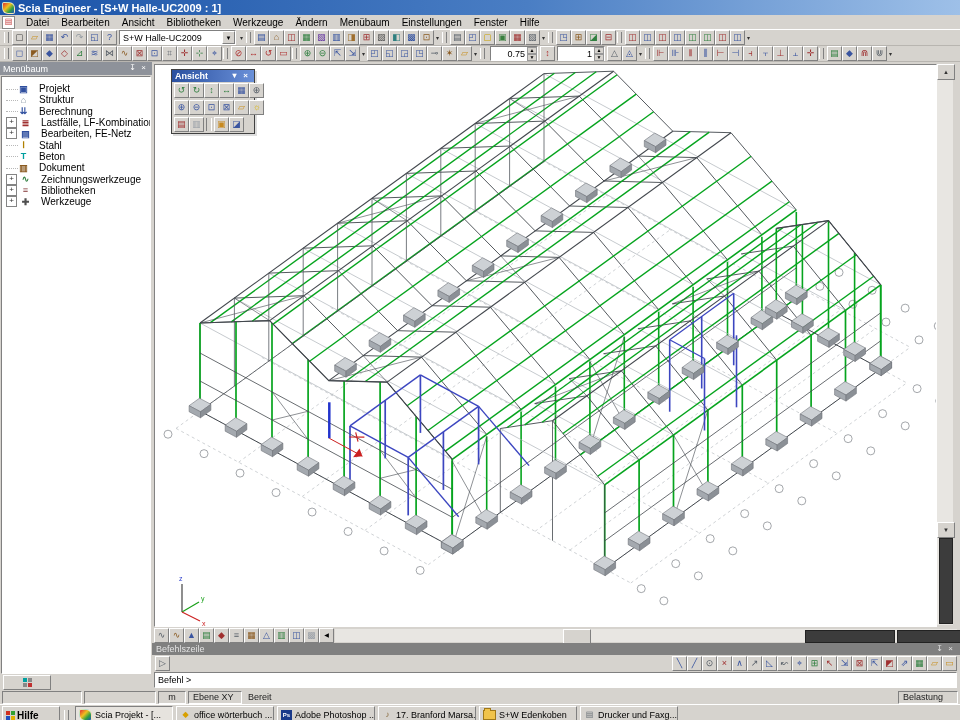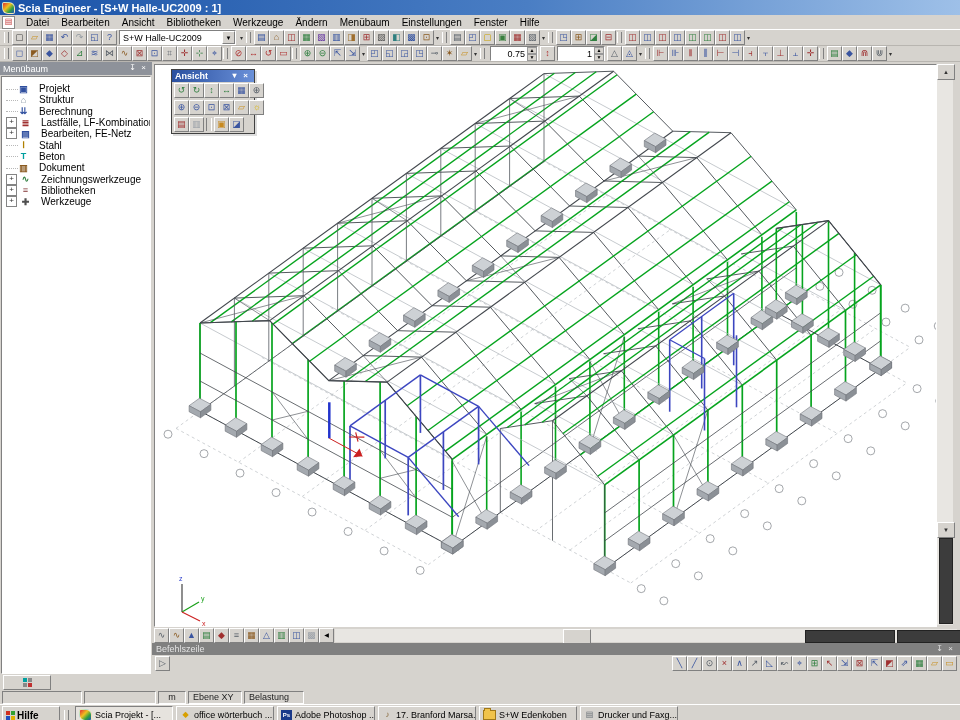--- a/index.html
+++ b/index.html
@@ -664,29 +664,35 @@
         <span>Befehlszeile</span>
         <span class="sp"></span>
         <span class="cap-btn" style="color:#e2e2e2">↧</span>
         <span class="cap-btn" style="color:#e2e2e2">×</span>
       </div>
       <div id="cmd-tools">
         <span><span class="tb-btn raised" style="color: rgb(85, 93, 102);">▷</span></span>
         <span class="sp"></span>
         <span><span class="tb-btn raised" style="color: rgb(58, 85, 160);">╲</span><span class="tb-btn raised" style="color: rgb(58, 85, 160);">╱</span><span class="tb-btn raised" style="color: rgb(85, 93, 102);">⊙</span><span class="tb-btn raised" style="color: rgb(159, 47, 47);">×</span><span class="tb-btn raised" style="color: rgb(58, 85, 160);">∧</span><span class="tb-btn raised" style="color: rgb(85, 93, 102);">↗</span><span class="tb-btn raised" style="color: rgb(58, 85, 160);">◺</span><span class="tb-btn raised" style="color: rgb(85, 93, 102);">↜</span><span class="tb-btn raised" style="color: rgb(58, 85, 160);">⌖</span><span class="tb-btn raised" style="color: rgb(47, 127, 63);">⊞</span><span class="tb-btn raised" style="color: rgb(159, 47, 47);">↖</span><span class="tb-btn raised" style="color: rgb(58, 85, 160);">⇲</span><span class="tb-btn raised" style="color: rgb(159, 47, 47);">⊠</span><span class="tb-btn raised" style="color: rgb(58, 85, 160);">⇱</span><span class="tb-btn raised" style="color: rgb(159, 47, 47);">◩</span><span class="tb-btn raised" style="color: rgb(58, 85, 160);">⇗</span><span class="tb-btn raised" style="color: rgb(47, 127, 63);">▦</span><span class="tb-btn raised" style="color: rgb(200, 144, 32);">▱</span><span class="tb-btn raised" style="color: rgb(200, 144, 32);">▭</span></span>
       </div>
+      <div id="cmd-input-row">
+        <div id="cmd-input" class="sunken">
+          <span>Befehl &gt;</span>
+        </div>
+      </div>
     </div>
   </div>
 </div>
 
 <div id="statusbar">
   <span class="scell sunken" style="width:70px"></span>
   <span class="scell sunken" style="width:62px"></span>
   <span class="scell sunken" style="width:18px;justify-content:center">m</span>
   <span class="scell sunken" style="width:44px">Ebene XY</span>
+  <span class="scell" style="flex:1">Bereit</span>
   <span class="scell sunken" style="width:50px">Belastung</span>
 </div>
 
 <div id="taskbar">
   <span id="startbtn" class="raised">
     <span class="flag"></span>
     <span>Hilfe</span>
   </span>
   <span class="grip"></span>
   <span id="tasks" style="display:flex;gap:3px">

